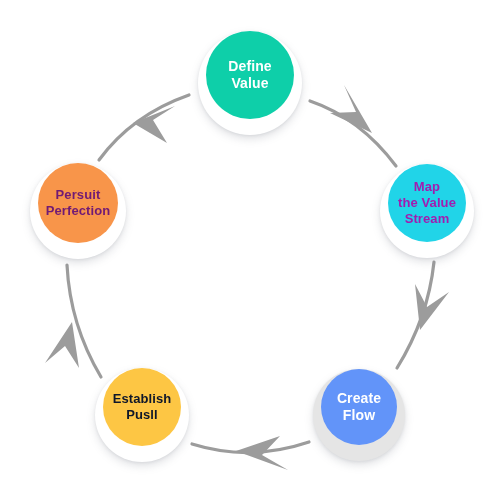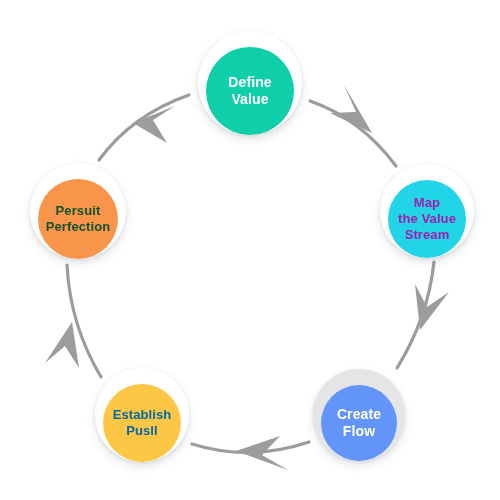--- a/index.html
+++ b/index.html
@@ -26,21 +26,21 @@
     top: 0;
     width: 500px;
     height: 500px;
   }
   .node {
     position: absolute;
     border-radius: 50%;
     background: #ffffff;
     box-sizing: border-box;
     display: flex;
-    align-items: flex-end;
+    align-items: flex-start;
     justify-content: center;
     box-shadow: 0 4px 9px rgba(120,125,135,0.22),
                 0 1px 3px rgba(120,125,135,0.14);
   }
   .node-disc {
     border-radius: 50%;
     display: flex;
     align-items: center;
     justify-content: center;
     text-align: center;
@@ -105,25 +105,25 @@
 
   <div class="node" style="width: 92px; height: 92px; left: 313px; top: 369px; background: #e5e5e5;">
     <div class="node-disc" style="width: 76px; height: 76px; background: rgb(98, 148, 249);">
       <span class="node-label" style="font-size: 14px; color: rgb(255, 255, 255);">Create
 Flow</span>
     </div>
   </div>
 
   <div class="node" style="width: 94px; height: 94px; left: 95px; top: 368px; background: rgb(255, 255, 255);">
     <div class="node-disc" style="width: 78px; height: 78px; background: rgb(253, 198, 68);">
-      <span class="node-label" style="font-size: 13px; color: #0369a1;">Establish
+      <span class="node-label" style="font-size: 13px; color: #0f172a;">Establish
 Pusll</span>
     </div>
   </div>
 
   <div class="node" style="width: 96px; height: 96px; left: 30px; top: 163px; background: rgb(255, 255, 255);">
     <div class="node-disc" style="width: 80px; height: 80px; background: rgb(248, 149, 74);">
-      <span class="node-label" style="font-size: 13px; color: #14532d;">Persuit
+      <span class="node-label" style="font-size: 13px; color: #701a75;">Persuit
 Perfection</span>
     </div>
   </div>
 
 </div>
 
 </body></html>

